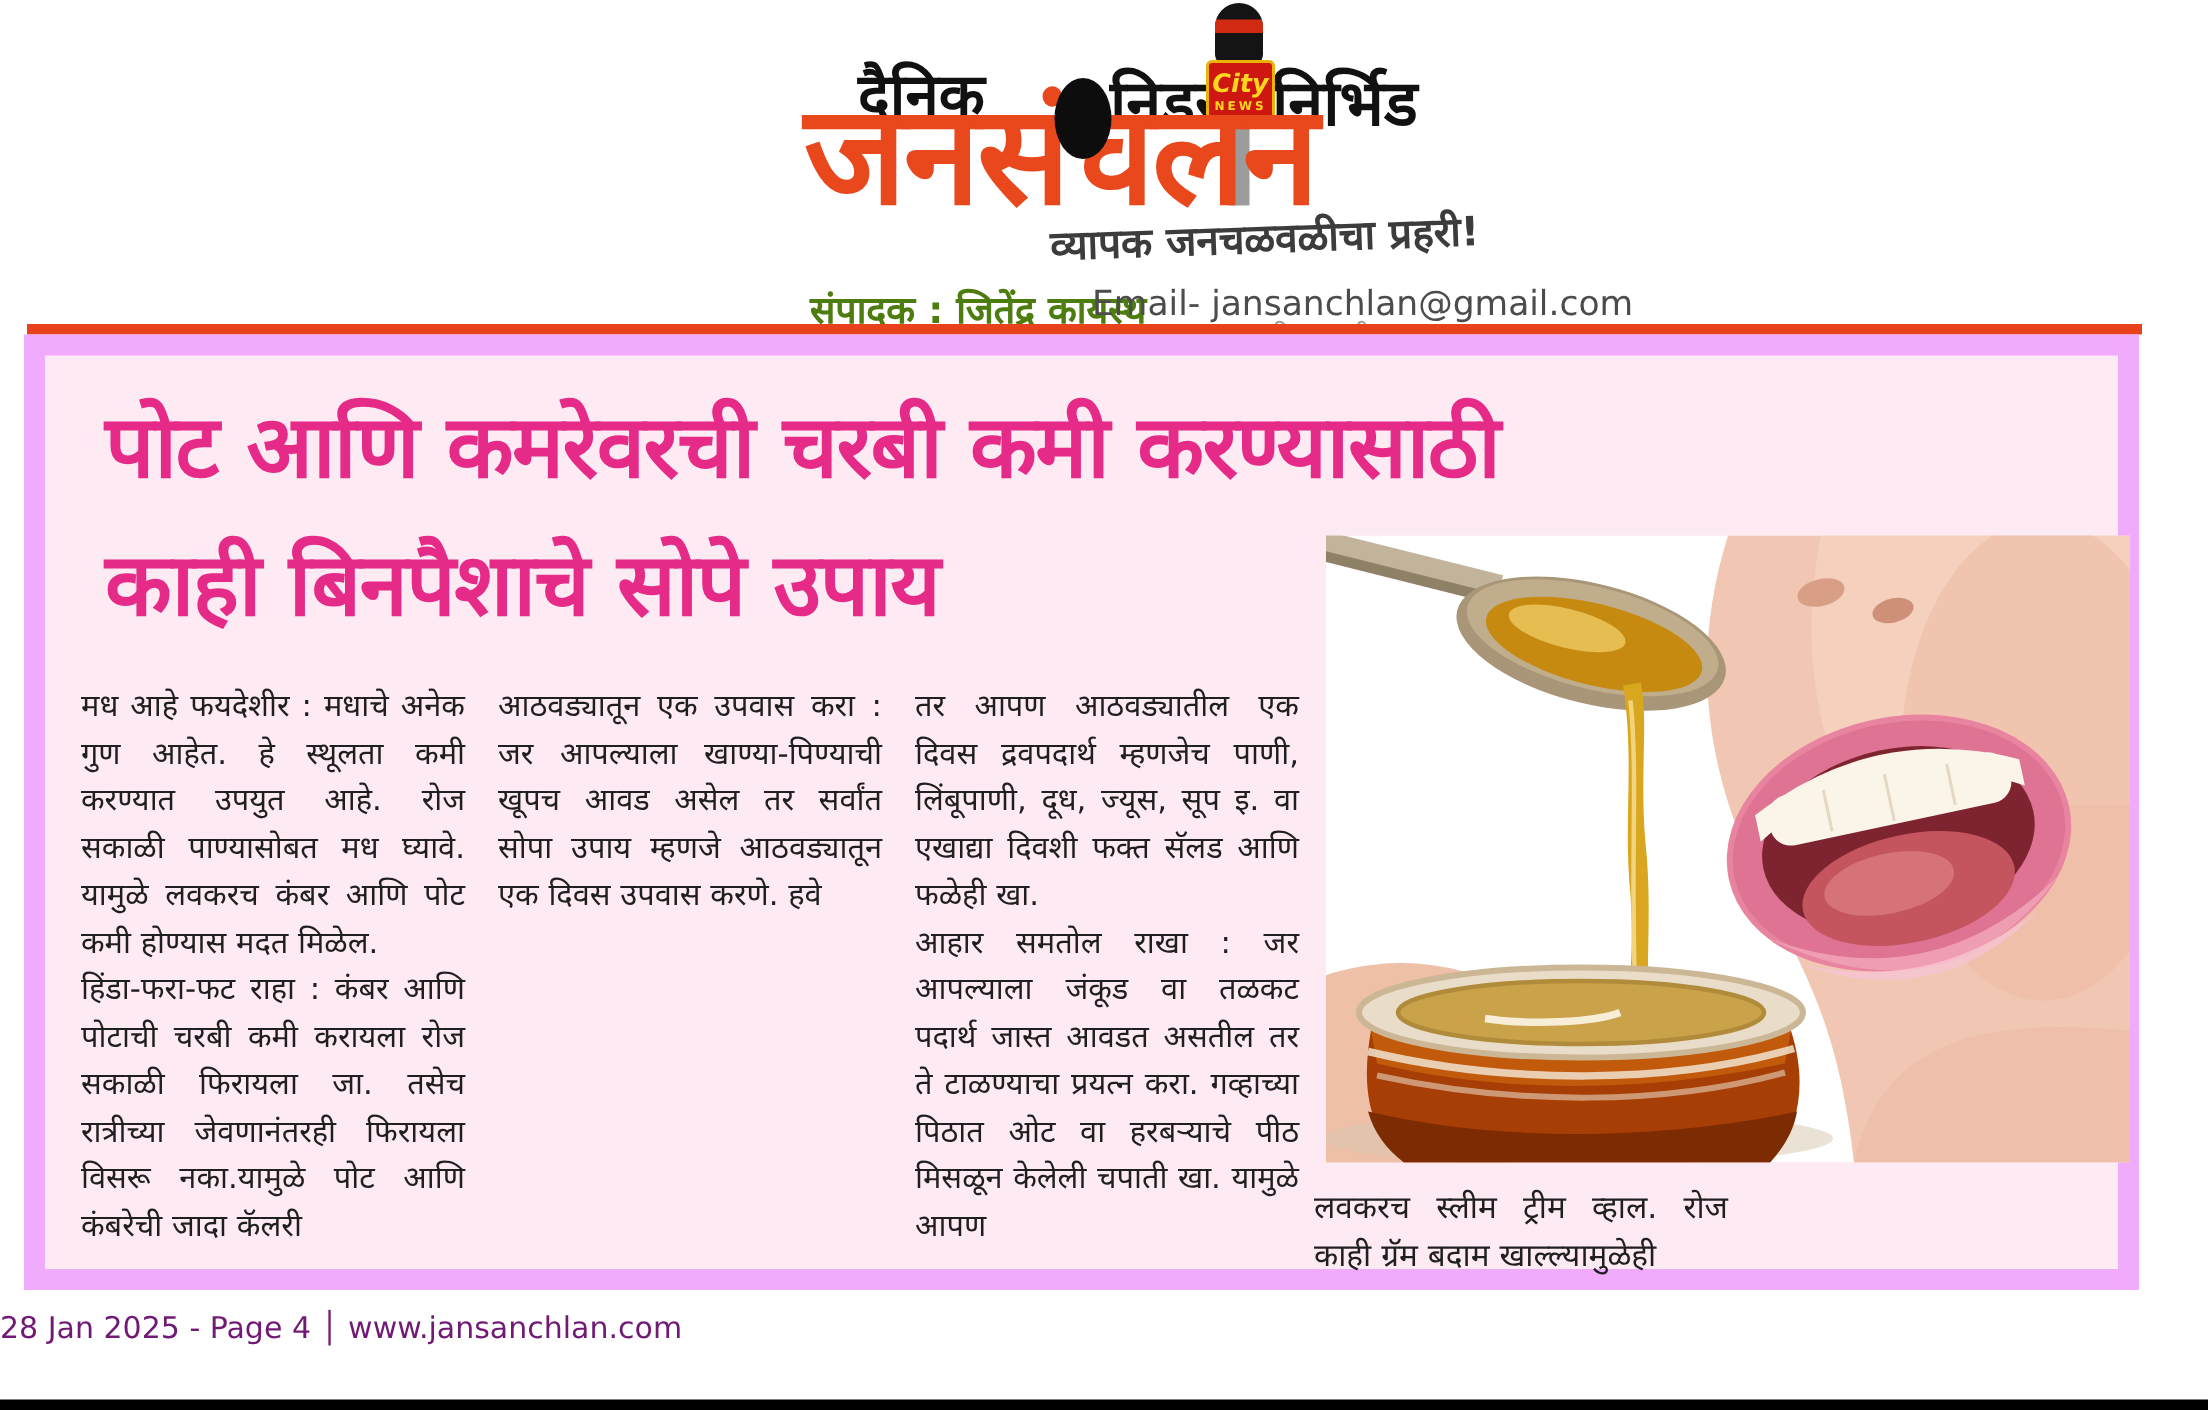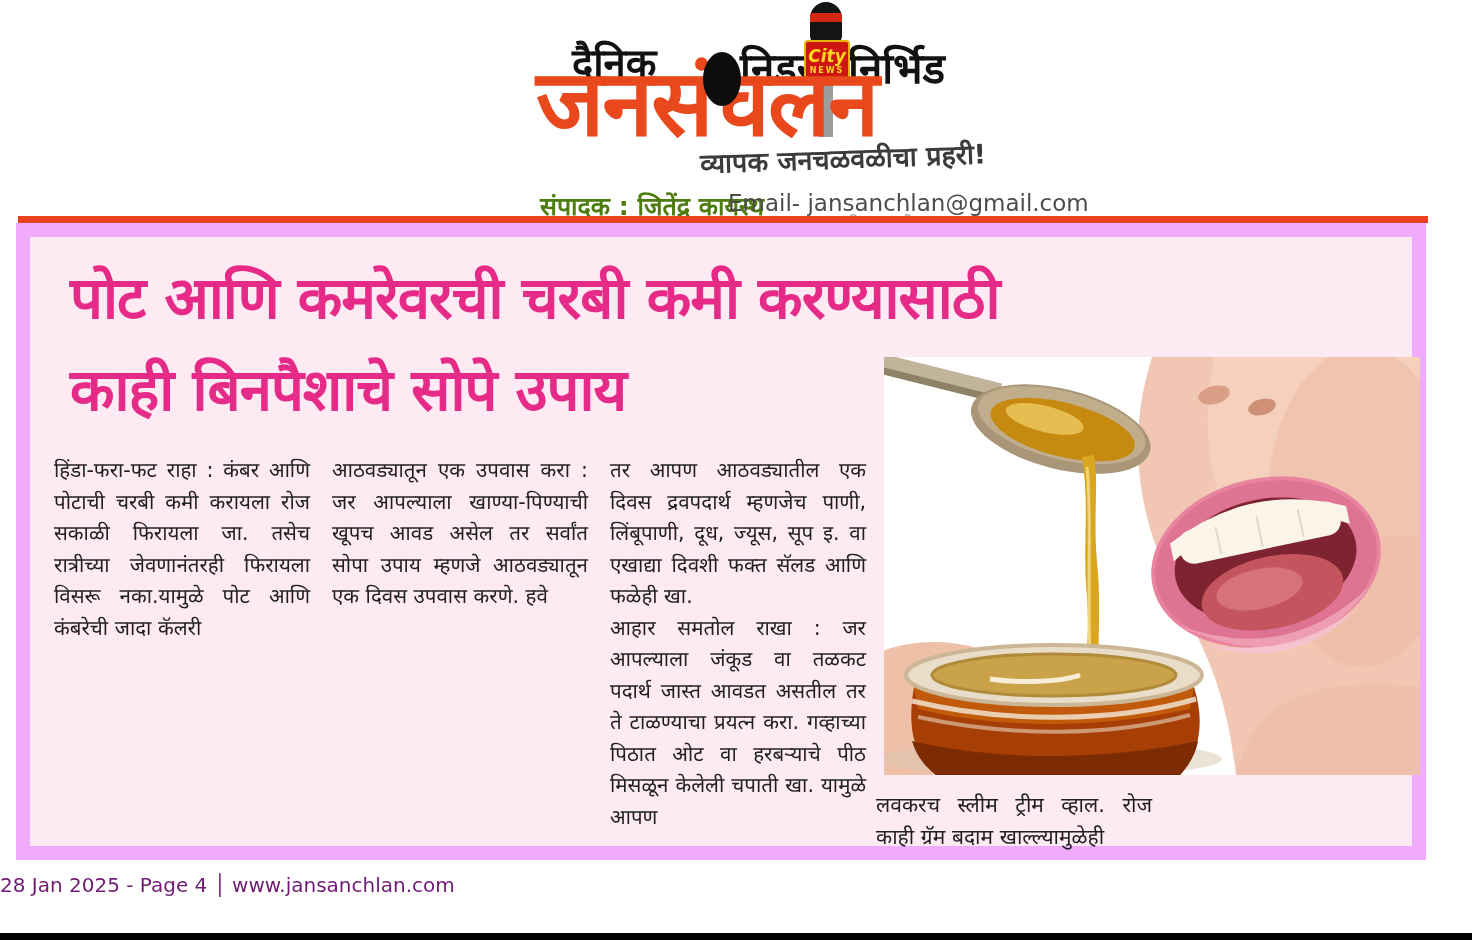--- a/index.html
+++ b/index.html
@@ -84,20 +84,21 @@
 <div class="panel">
   <div class="panel-inner">
 
     <div class="headline">
       <div>पोट आणि कमरेवरची चरबी कमी करण्यासाठी</div>
       <div>काही बिनपैशाचे सोपे उपाय</div>
     </div>
 
     <div class="columns">
       <div class="col">
+        <p>मध आहे फयदेशीर : मधाचे अनेक गुण आहेत. हे स्थूलता कमी करण्यात उपयुत आहे. रोज सकाळी पाण्यासोबत मध घ्यावे. यामुळे लवकरच कंबर आणि पोट कमी होण्यास मदत मिळेल.</p>
         <p>हिंडा-फरा-फट राहा : कंबर आणि पोटाची चरबी कमी करायला रोज सकाळी फिरायला जा. तसेच रात्रीच्या जेवणानंतरही फिरायला विसरू नका.यामुळे पोट आणि कंबरेची जादा कॅलरी</p>
       </div>
       <div class="col">
         <p>आठवड्यातून एक उपवास करा : जर आपल्याला खाण्या-पिण्याची खूपच आवड असेल तर सर्वांत सोपा उपाय म्हणजे आठवड्यातून एक दिवस उपवास करणे. हवे</p>
       </div>
       <div class="col">
         <p>तर आपण आठवड्यातील एक दिवस द्रवपदार्थ म्हणजेच पाणी, लिंबूपाणी, दूध, ज्यूस, सूप इ. वा एखाद्या दिवशी फक्त सॅलड आणि फळेही खा.</p>
         <p>आहार समतोल राखा : जर आपल्याला जंकूड वा तळकट पदार्थ जास्त आवडत असतील तर ते टाळण्याचा प्रयत्न करा. गव्हाच्या पिठात ओट वा हरबऱ्याचे पीठ मिसळून केलेली चपाती खा. यामुळे आपण</p>
       </div>
     </div>

